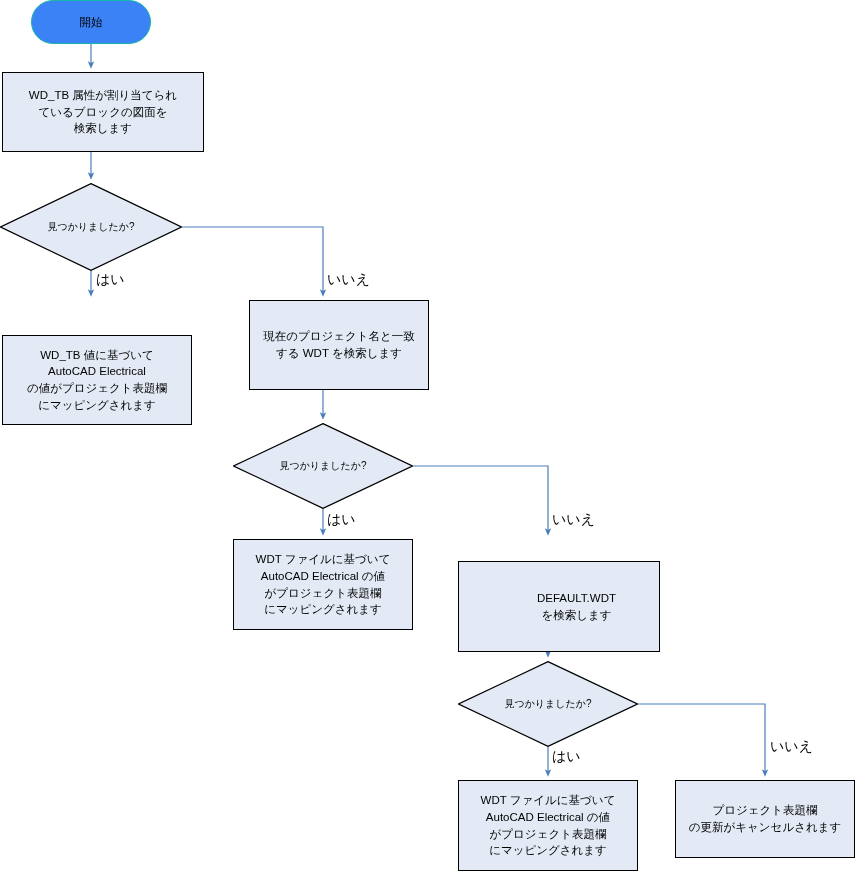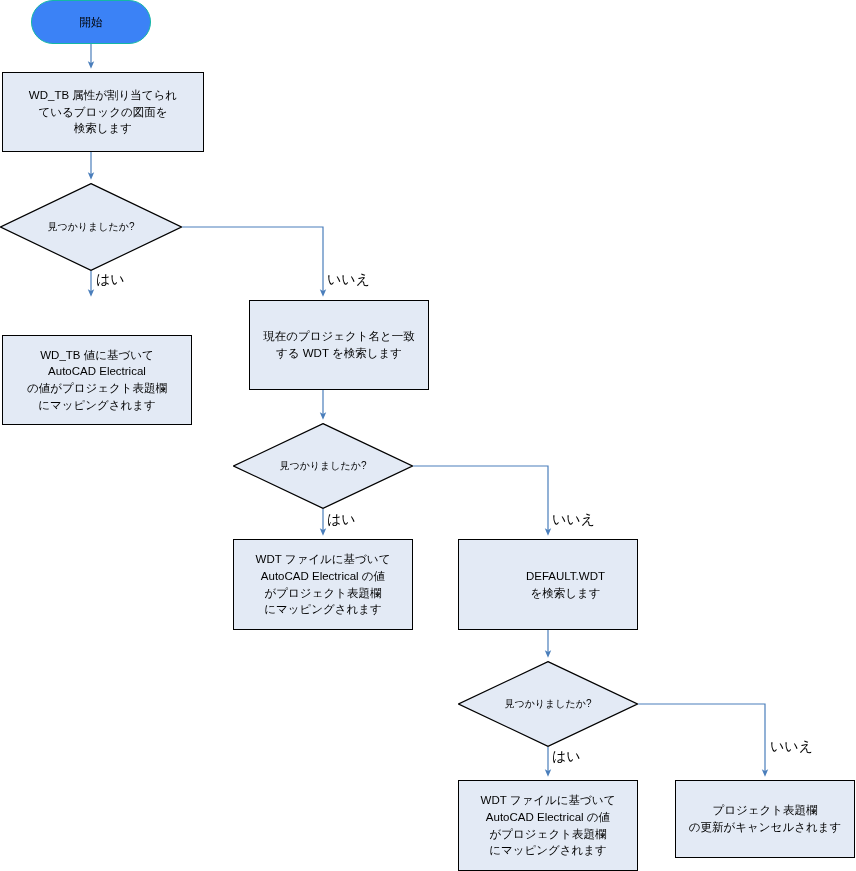--- a/index.html
+++ b/index.html
@@ -141,21 +141,21 @@
     <span class="dlabel">見つかりましたか?</span>
   </div>
 
   <div class="node process" style="left:233px; top:539px; width:180px; height:91px;">
     <span>WDT ファイルに基づいて
 AutoCAD Electrical の値
 がプロジェクト表題欄
 にマッピングされます</span>
   </div>
 
-  <div class="node process" style="left:458px; top:539px; width:180px; height:91px;padding-left:35px;">
+  <div class="node process" style="left:458px; top:561px; width:202px; height:91px;padding-left:35px;">
     <span>DEFAULT.WDT
 を検索します</span>
   </div>
 
   <div class="node decision" style="left:458px; top:661px; width:180px; height:86px;">
     <svg class="shape" viewBox="0 0 180 86" preserveAspectRatio="none">
       <polygon points="90,0.6 179.4,43 90,85.4 0.6,43" fill="#e3eaf5" stroke="#000000" stroke-width="1.2"></polygon>
     </svg>
     <span class="dlabel">見つかりましたか?</span>
   </div>

